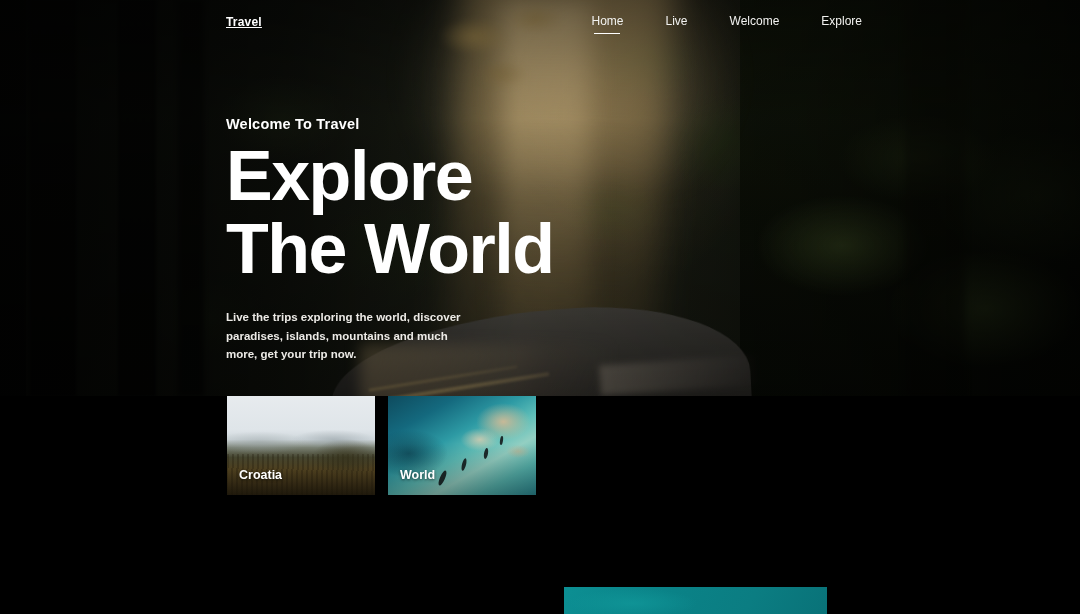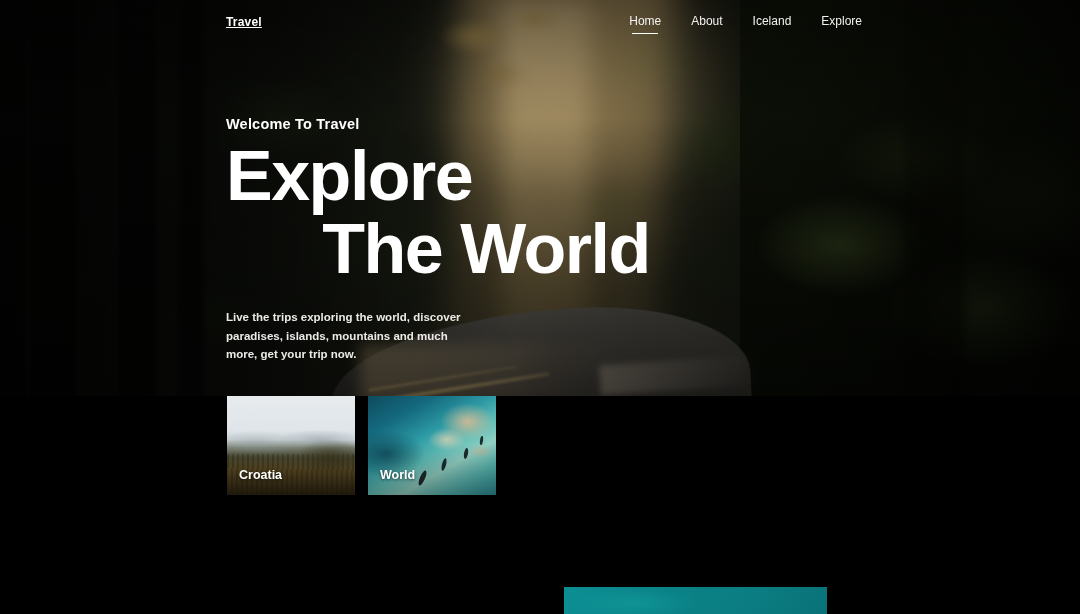--- a/index.html
+++ b/index.html
@@ -129,21 +129,21 @@
   .nav {
     position:absolute; left:0; top:0; width:1072px; height:46px;
     display:flex; align-items:center;
   }
   .brand {
     position:absolute; left:226px; top:15px;
     color:#fff; font-size:12px; font-weight:700; letter-spacing:.2px;
   }
   .nav-links {
     position:absolute; right:210px; top:14px;
-    display:flex; align-items:center; gap:30px;
+    display:flex; align-items:center; gap:42px;
   }
   .nav-link {
     position:relative;
     color:#f2f2f0; font-size:12px; font-weight:400;
     text-decoration:none; white-space:nowrap; padding-bottom:6px;
   }
   .nav-link.active::after {
     content:""; position:absolute; left:50%; transform:translateX(-50%);
     bottom:0; width:26px; height:1.5px; background:#fff;
   }
@@ -151,34 +151,34 @@
   
   .hero-copy { position:absolute; left:226px; top:116px; width:520px; }
   .eyebrow {
     color:#fff; font-size:14.5px; font-weight:700; letter-spacing:.2px;
     margin-bottom:14px;
   }
   .headline {
     color:#fff; font-size:70px; line-height:.88; font-weight:700;
     letter-spacing:-1.5px; margin-bottom:6px;
   }
-  .headline .l2 { display:block; margin-top:11px;text-align:center; }
+  .headline .l2 { display:block; margin-top:11px; }
   .subcopy {
     margin-top:28px;
     color:#eceae6; font-size:11.5px; line-height:1.62; font-weight:700;
     max-width:250px;
   }
 
   
   .cards {
     position:absolute; left:227px; top:396px;
     display:flex; gap:13px;
   }
   .card {
-    position:relative; width:128px; height:99px;
+    position:relative; width:148px; height:99px;
     overflow:hidden; cursor:pointer;
   }
   .card-label {
     position:absolute; left:12px; bottom:13px;
     color:#fff; font-size:12.5px; font-weight:700;
     text-shadow:0 1px 3px rgba(0,0,0,.6);
     z-index:3;
   }
   .card-shade {
     position:absolute; inset:0; z-index:2;
@@ -287,22 +287,22 @@
       <div class="road-line"></div>
       <div class="road-line2"></div>
       <div class="road-shoulder"></div>
       <div class="hero-shade"></div>
     </div>
 
     <nav class="nav">
       <a class="brand" href="#">Travel</a>
       <div class="nav-links">
         <a class="nav-link active" href="#">Home</a>
-        <a class="nav-link" href="#">About</a>
-        <a class="nav-link" href="#">Iceland</a>
+        <a class="nav-link" href="#">Live</a>
+        <a class="nav-link" href="#">Welcome</a>
         <a class="nav-link" href="#">Explore</a>
       </div>
     </nav>
 
     <div class="hero-copy">
       <div class="eyebrow">Welcome To Travel</div>
       <h1 class="headline">
         <span class="l1">Explore</span>
         <span class="l2">The World</span>
       </h1>

